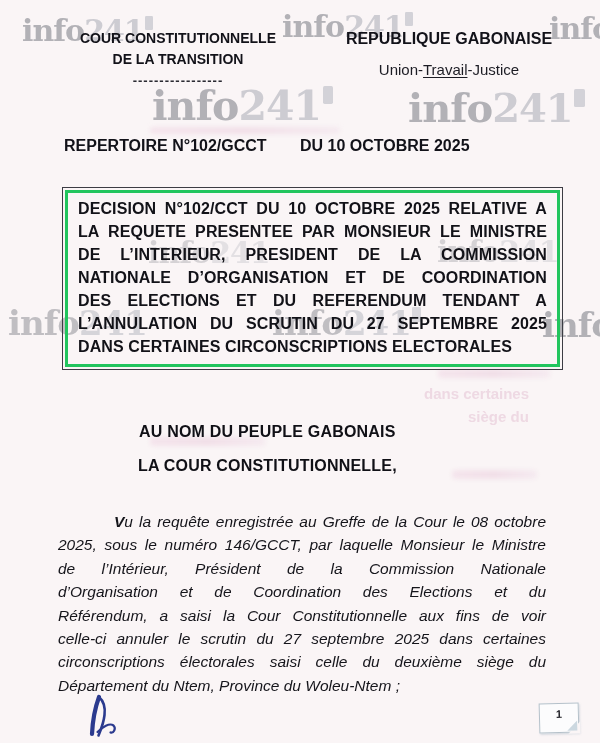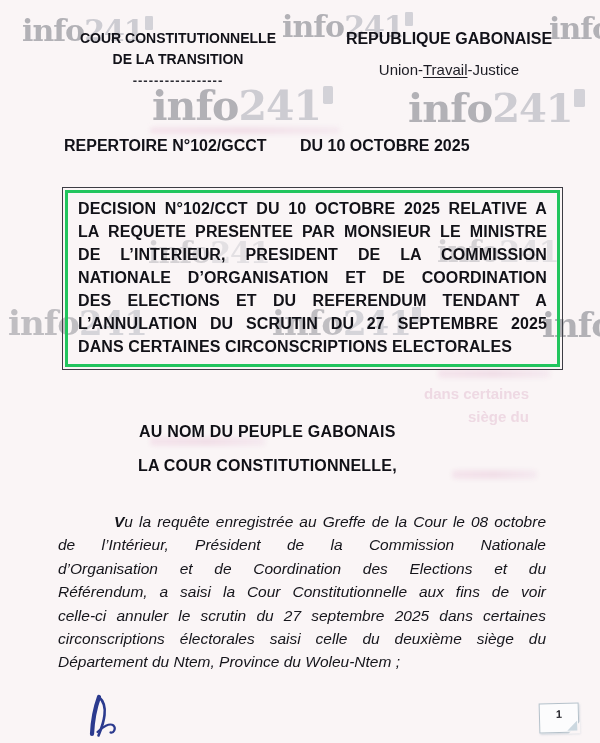--- a/index.html
+++ b/index.html
@@ -150,20 +150,21 @@
         <div class="dbox-line">L’ANNULATION DU SCRUTIN DU 27 SEPTEMBRE 2025</div>
         <div class="dbox-line last">DANS CERTAINES CIRCONSCRIPTIONS ELECTORALES</div>
       </div>
     </section>
 
     <div class="h-name">AU NOM DU PEUPLE GABONAIS</div>
     <div class="h-court">LA COUR CONSTITUTIONNELLE,</div>
 
     <article class="bodypar">
       <div class="body-line first"><b>V</b><span>u la requête enregistrée au Greffe de la Cour le 08 octobre</span></div>
+      <div class="body-line">2025, sous le numéro 146/GCCT, par laquelle Monsieur le Ministre</div>
       <div class="body-line">de l’Intérieur, Président de la Commission Nationale</div>
       <div class="body-line">d’Organisation et de Coordination des Elections et du</div>
       <div class="body-line">Référendum, a saisi la Cour Constitutionnelle aux fins de voir</div>
       <div class="body-line">celle-ci annuler le scrutin du 27 septembre 2025 dans certaines</div>
       <div class="body-line">circonscriptions électorales saisi celle du deuxième siège du</div>
       <div class="body-line last">Département du Ntem, Province du Woleu-Ntem ;</div>
     </article>
 
     <svg class="signature" width="48" height="46" viewBox="0 0 48 46">
       <g fill="none" stroke="#2b3a8e" stroke-linecap="round">

